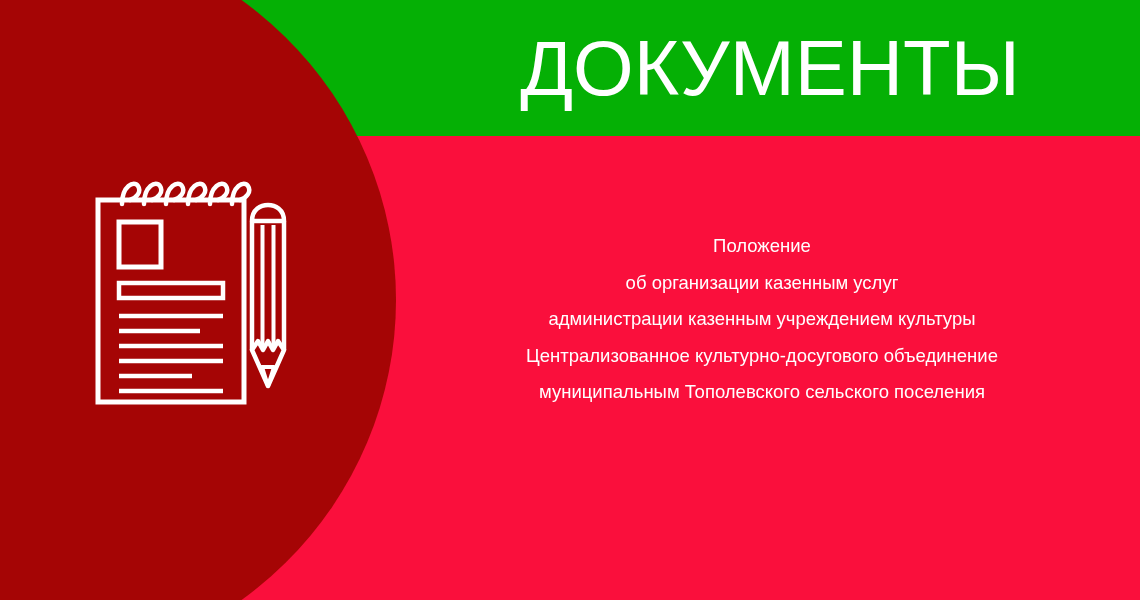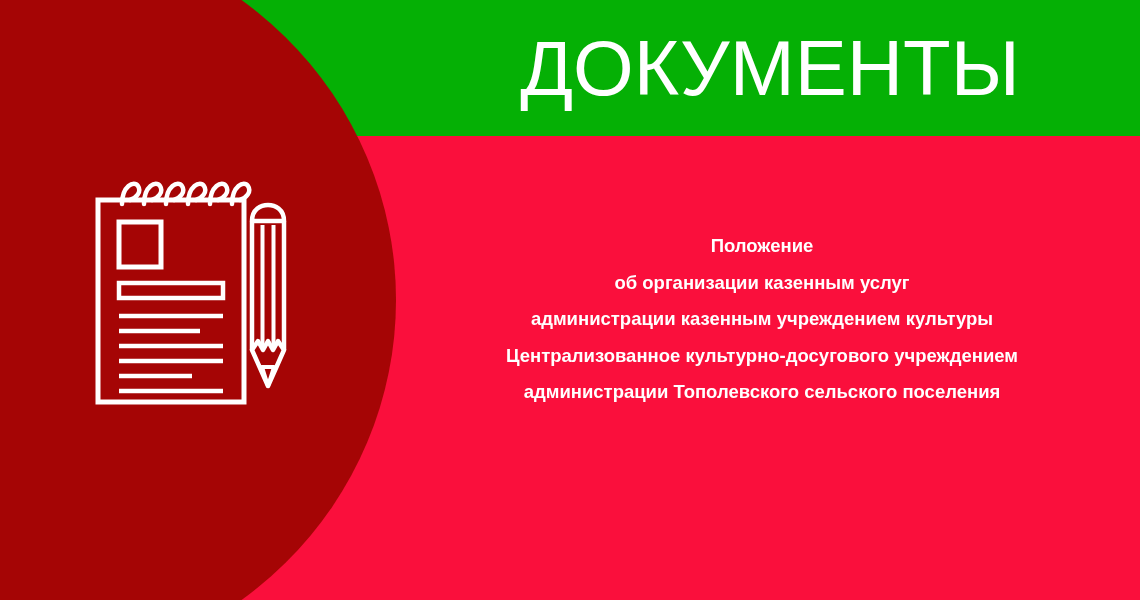--- a/index.html
+++ b/index.html
@@ -77,21 +77,21 @@
   
   .text-block {
     position: absolute;
     left: 402px;
     top: 228px;
     width: 720px;
     text-align: center;
     color: #ffffff;
     font-family: "Liberation Sans", sans-serif;
     font-size: 18.5px;
-    font-weight: bold;
+    font-weight: normal;
     line-height: 36.6px;
   }
   .text-block .line {
     display: block;
     white-space: nowrap;
   }
 </style>
 </head>
 <body>
 
@@ -146,17 +146,17 @@
 
         <path d="M 182 199 L 194 199 L 188 218 Z" stroke-width="4" stroke-linejoin="round"></path>
       </g>
     </svg>
   </div>
 
   <div class="text-block">
     <span class="line">Положение</span>
     <span class="line">об организации казенным услуг</span>
     <span class="line">администрации казенным учреждением культуры</span>
-    <span class="line">Централизованное культурно-досугового учреждением</span>
-    <span class="line">администрации Тополевского сельского поселения</span>
+    <span class="line">Централизованное культурно-досугового объединение</span>
+    <span class="line">муниципальным Тополевского сельского поселения</span>
   </div>
 
 </div>
 
 </body></html>

